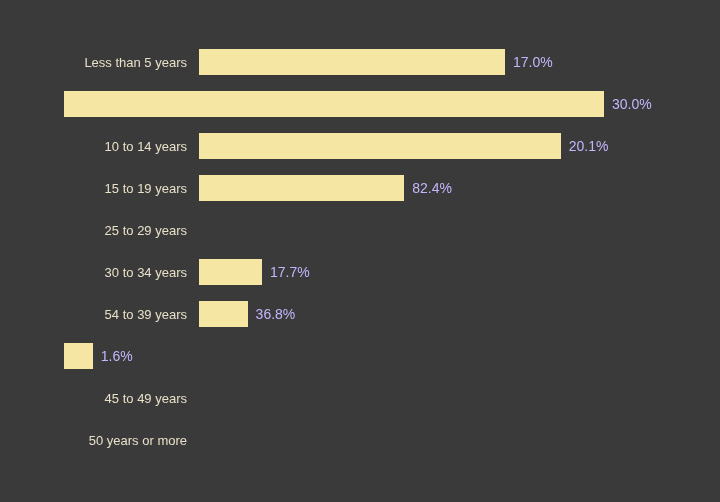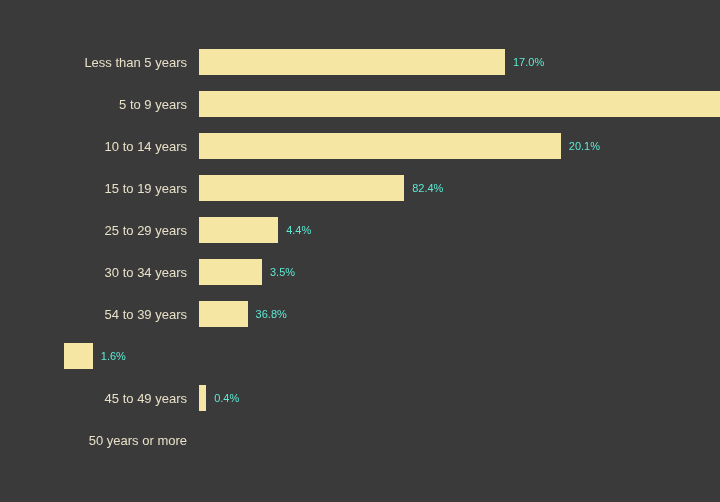--- a/index.html
+++ b/index.html
@@ -35,39 +35,38 @@
       display: flex;
       align-items: center;
     }
     .bar {
       background-color: #f5e6a3;
       height: 26px;
       display: inline-block;
       min-width: 2px;
     }
     .value {
-      color: #5eead4;
-      font-size: 11px;
+      color: #c4b5fd;
+      font-size: 14px;
       margin-left: 8px;
       white-space: nowrap;
     }
   </style>
 </head>
 <body>
 
 <div class="chart-container">
 <div class="bar-row">
       <div class="label">Less than 5 years</div>
       <div class="bar-area">
         <div class="bar" style="width: 306px;"></div>
         <span class="value">17.0%</span>
       </div>
     </div>
     <div class="bar-row">
-      <div class="label">5 to 9 years</div>
       <div class="bar-area">
         <div class="bar" style="width: 540px;"></div>
         <span class="value">30.0%</span>
       </div>
     </div>
     <div class="bar-row">
       <div class="label">10 to 14 years</div>
       <div class="bar-area">
         <div class="bar" style="width: 361.8px;"></div>
         <span class="value">20.1%</span>
@@ -75,48 +74,40 @@
     </div>
     <div class="bar-row">
       <div class="label">15 to 19 years</div>
       <div class="bar-area">
         <div class="bar" style="width: 205.2px;"></div>
         <span class="value">82.4%</span>
       </div>
     </div>
     <div class="bar-row">
       <div class="label">25 to 29 years</div>
-      <div class="bar-area">
-        <div class="bar" style="width: 79.2px;"></div>
-        <span class="value">4.4%</span>
-      </div>
     </div>
     <div class="bar-row">
       <div class="label">30 to 34 years</div>
       <div class="bar-area">
         <div class="bar" style="width: 63px;"></div>
-        <span class="value">3.5%</span>
+        <span class="value">17.7%</span>
       </div>
     </div>
     <div class="bar-row">
       <div class="label">54 to 39 years</div>
       <div class="bar-area">
         <div class="bar" style="width: 48.6px;"></div>
         <span class="value">36.8%</span>
       </div>
     </div>
     <div class="bar-row">
       <div class="bar-area">
         <div class="bar" style="width: 28.8px;"></div>
         <span class="value">1.6%</span>
       </div>
     </div>
     <div class="bar-row">
       <div class="label">45 to 49 years</div>
-      <div class="bar-area">
-        <div class="bar" style="width: 7.2px;"></div>
-        <span class="value">0.4%</span>
-      </div>
     </div>
     <div class="bar-row">
       <div class="label">50 years or more</div>
     </div>
   </div>
 
 </body></html>

